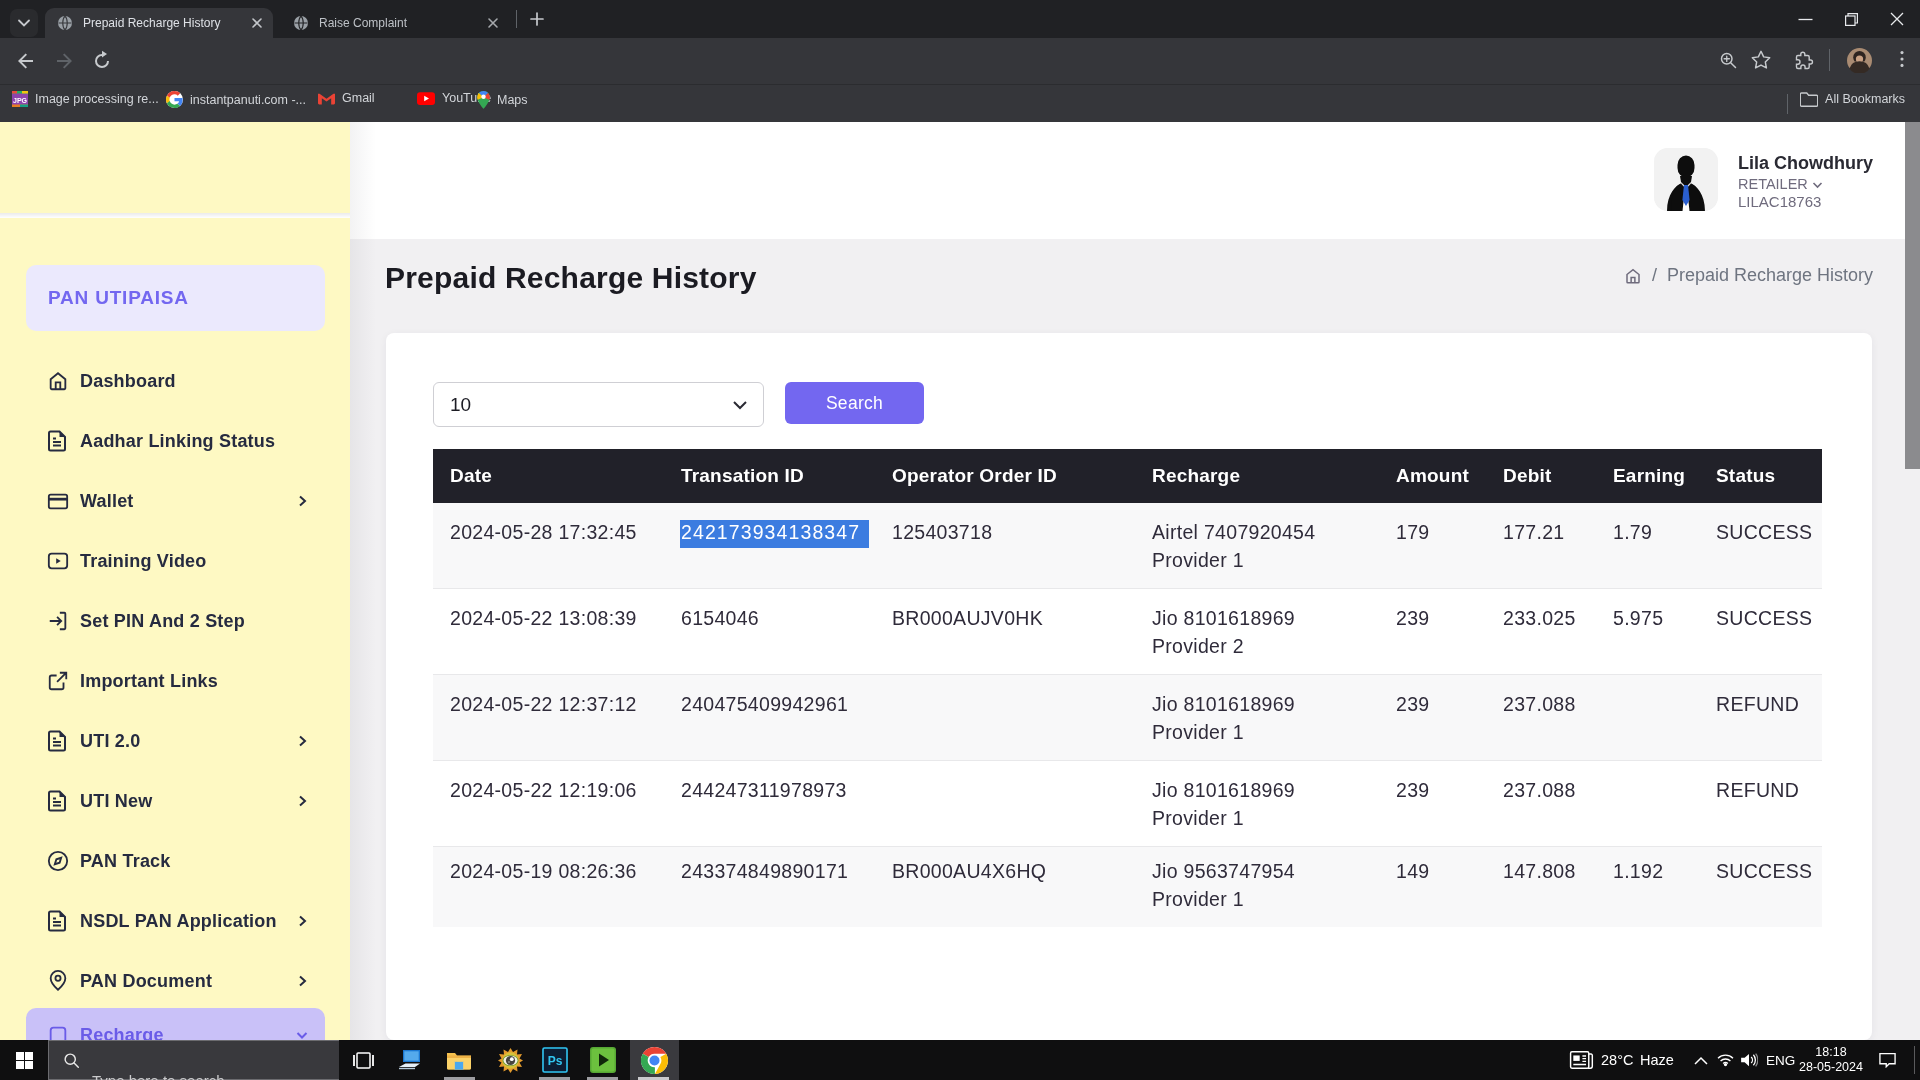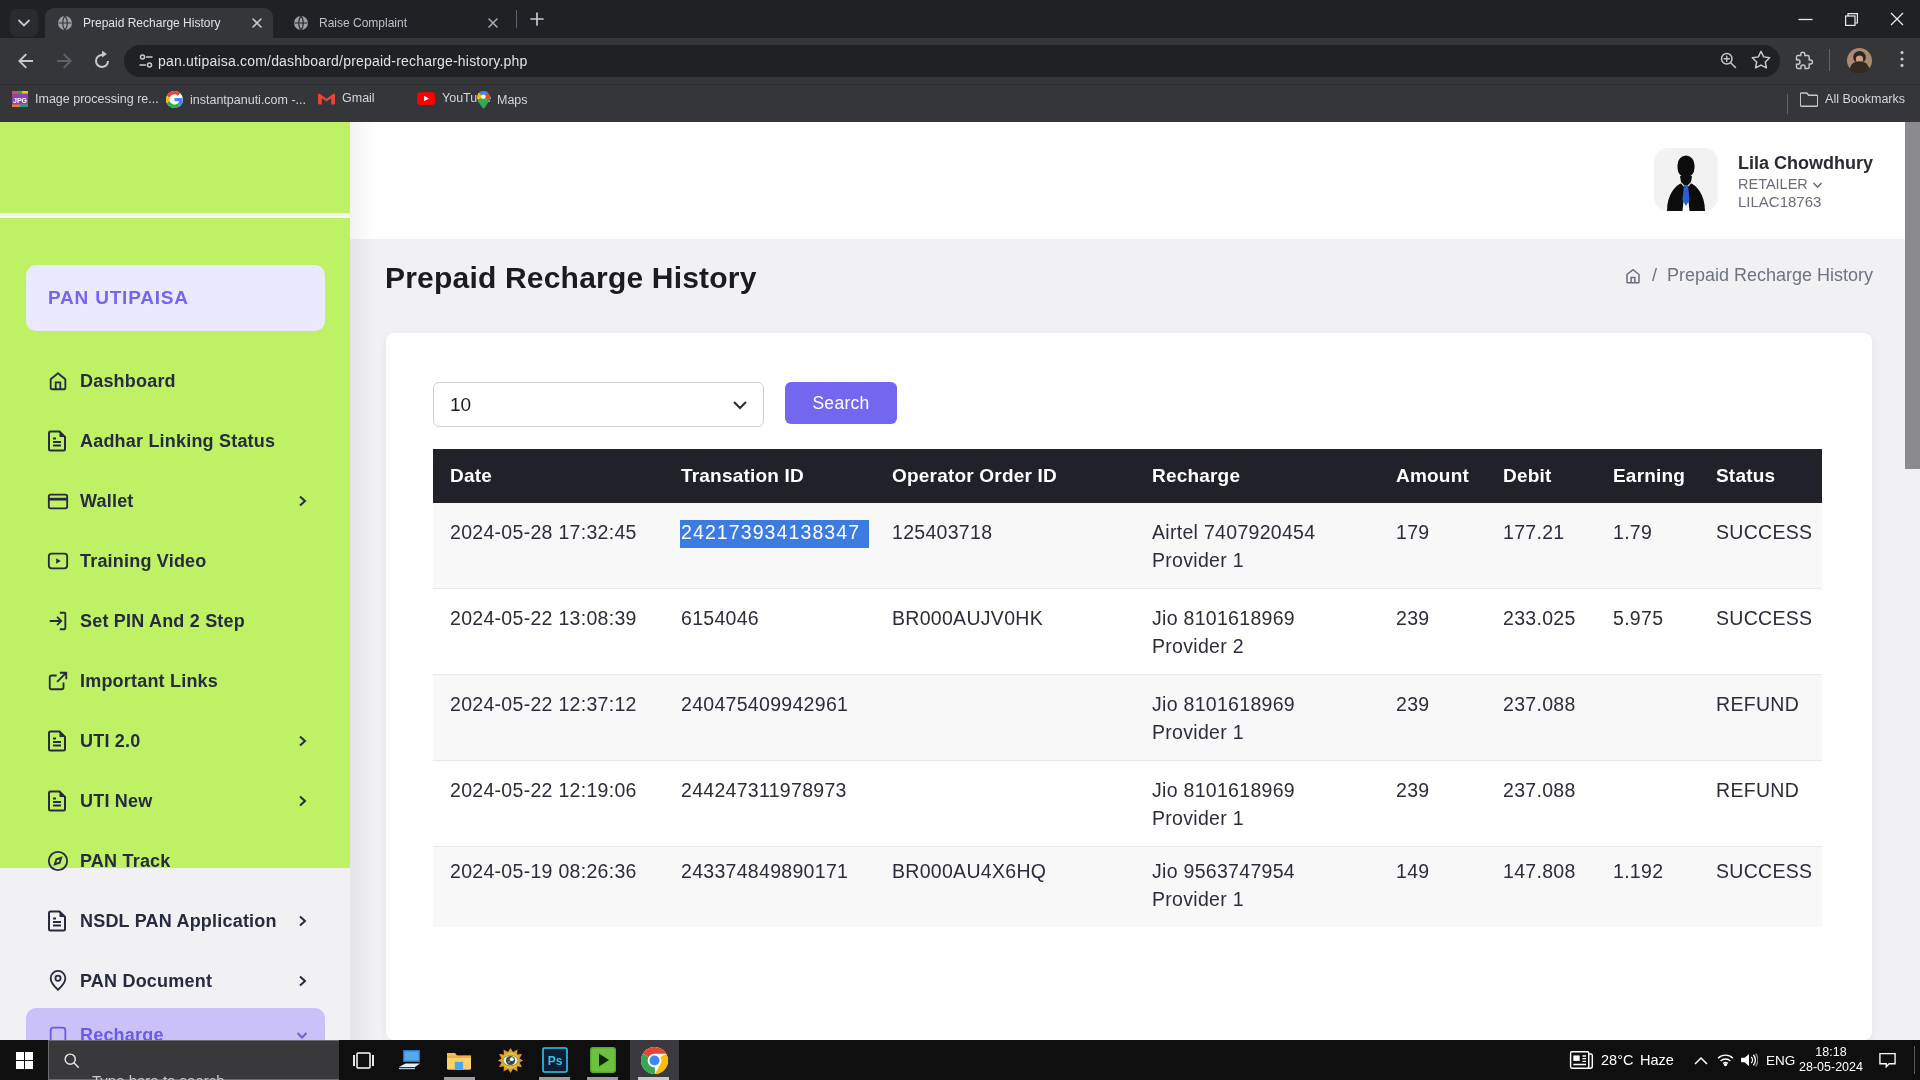--- a/index.html
+++ b/index.html
@@ -15,38 +15,38 @@
 .tabtitle { font-size:12px; color:#dee1e6; white-space:nowrap; }
 .tab.inactive .tabtitle { color:#bdc1c6; }
 .tsearch { position:absolute; left:10px; top:9px; width:28px; height:28px; border-radius:7px; display:flex; align-items:center; justify-content:center; }
 .urlpill { position:absolute; left:124px; top:7px; width:1656px; height:32px; background:#202124; border-radius:16px; display:flex; align-items:center; }
 .urltext { color:#dfe1e5; font-size:14px; margin-left:34px; letter-spacing:0.2px; }
 .winbtn { position:absolute; top:0; width:46px; height:38px; display:flex; align-items:center; justify-content:center; }
 .bkitem { display:flex; align-items:center; gap:7px; color:#d2d5d9; font-size:12.5px; }
 
 
 #page { position:absolute; left:0; top:122px; width:1905px; height:918px; background:#f1f0f2; overflow:hidden; }
-#sidebar { position:absolute; left:0; top:0; width:350px; height:746px; background:#bef264; }
+#sidebar { position:absolute; left:0; top:0; width:350px; height:918px; background:#fef9c3; }
 #mainheader { position:absolute; left:350px; top:0; width:1555px; height:117px; background:#fff; }
 .panpill { position:absolute; left:26px; top:143px; width:299px; height:66px; background:#ebe9fd; border-radius:10px; display:flex; align-items:center; }
 .panpill span { color:#7367f0; font-size:19px; font-weight:bold; letter-spacing:0.8px; margin-left:22px; }
 .mitem { position:absolute; left:26px; width:299px; height:44px; display:flex; align-items:center; }
 .mitem .ic { width:22px; margin-left:21px; display:flex; }
 .mitem .lbl { margin-left:11px; font-size:18px; font-weight:bold; color:#262b40; letter-spacing:0.2px; }
 .mitem .chev { position:absolute; right:16px; display:flex; }
 .mitem.activem { background:#c9c1f8; border-radius:10px; }
 .mitem.activem .lbl { color:#6a5ce8; }
 
 #heading { position:absolute; left:385px; top:139px; font-size:30px; font-weight:bold; color:#1b1b22; letter-spacing:0.2px; }
 #crumb { position:absolute; right:32px; top:143px; display:flex; align-items:center; color:#6e7480; font-size:18px; }
 
 #card { position:absolute; left:386px; top:211px; width:1486px; height:707px; background:#fff; border-radius:8px; box-shadow:0 2px 8px rgba(40,40,60,0.06); }
 #selbox { position:absolute; left:47px; top:49px; width:331px; height:45px; border:1px solid #cfcfd4; border-radius:6px; background:#fff;padding-left:28px; }
 #selbox .v { position:absolute; left:16px; top:11px; font-size:19px; color:#1c1c24; }
-#searchbtn { position:absolute; left:399px; top:49px; width:112px; height:42px; background:#7367f0; border-radius:6px; color:#fff; font-size:17.5px; display:flex; align-items:center; justify-content:center; letter-spacing:0.3px; }
+#searchbtn { position:absolute; left:399px; top:49px; width:139px; height:42px; background:#7367f0; border-radius:6px; color:#fff; font-size:17.5px; display:flex; align-items:center; justify-content:center; letter-spacing:0.3px; }
 
 table { border-collapse:collapse; position:absolute; left:47px; top:116px; width:1389px; table-layout:fixed; }
 thead th { background:#212129; color:#fff; font-size:19px; font-weight:bold; text-align:left; height:54px; padding:0 0 0 17px; letter-spacing:0.2px; }
 tbody td { font-size:19.5px; color:#2f2b3a; padding:15px 0 14px 17px; vertical-align:top; border-top:1px solid #e8e8ea; line-height:28px; letter-spacing:0.3px; }
 tbody tr:nth-child(odd) { background:#f8f8f9; }
 tbody tr:first-child td { border-top:none; }
 tbody tr:last-child td { padding-top:10px; }
 .c1{width:231px}.c2{width:211px}.c3{width:260px}.c4{width:244px}.c5{width:107px}.c6{width:110px}.c7{width:103px}.c8{width:123px}
 .sel { background:#3c7ce0; color:#fff; letter-spacing:1.1px; padding:1px 9px 5px 1px; margin:-1px -2px -5px -1px; }
 
@@ -119,29 +119,20 @@
   <svg class="abs" style="left:14px;top:11px;" width="24" height="24" viewBox="0 0 24 24">
       <path d="M19 11 H7.8 L13 5.8 L11.6 4.4 L4 12 L11.6 19.6 L13 18.2 L7.8 13 H19 Z" fill="#c7cacd"></path>
     </svg>
   <svg class="abs" style="left:52px;top:11px;" width="24" height="24" viewBox="0 0 24 24">
       <path d="M5 11 H16.2 L11 5.8 L12.4 4.4 L20 12 L12.4 19.6 L11 18.2 L16.2 13 H5 Z" fill="#5f6368"></path>
     </svg>
   <svg class="abs" style="left:90px;top:11px;" width="24" height="24" viewBox="0 0 24 24">
       <path d="M12 5 a7 7 0 1 0 7 7 h-2 a5 5 0 1 1 -5 -5 Z" fill="#c7cacd"></path>
       <path d="M12 1.8 L17 5 L12 8.4 Z" fill="#c7cacd"></path>
     </svg>
-  <div class="urlpill">
-    <svg class="abs" style="left:13px;top:7px;" width="18" height="18" viewBox="0 0 18 18">
-        <circle cx="5.5" cy="5" r="2" fill="none" stroke="#c7cacd" stroke-width="1.5"></circle>
-        <path d="M9.5 5 H15" stroke="#c7cacd" stroke-width="1.5" stroke-linecap="round"></path>
-        <circle cx="12.5" cy="13" r="2" fill="none" stroke="#c7cacd" stroke-width="1.5"></circle>
-        <path d="M3 13 H8.5" stroke="#c7cacd" stroke-width="1.5" stroke-linecap="round"></path>
-      </svg>
-    <span class="urltext">pan.utipaisa.com/dashboard/prepaid-recharge-history.php</span>
-  </div>
   <svg class="abs" style="left:1718px;top:12px;" width="21" height="21" viewBox="0 0 24 24">
       <circle cx="10" cy="10" r="6" fill="none" stroke="#c7cacd" stroke-width="1.7"></circle>
       <path d="M14.5 14.5 L20 20" stroke="#c7cacd" stroke-width="1.7" stroke-linecap="round"></path>
       <path d="M10 7 V13 M7 10 H13" stroke="#c7cacd" stroke-width="1.5" stroke-linecap="round"></path>
     </svg>
   <svg class="abs" style="left:1750px;top:11px;" width="22" height="22" viewBox="0 0 24 24">
       <path d="M12 2.5 L14.9 8.6 L21.5 9.5 L16.7 14.1 L17.9 20.7 L12 17.5 L6.1 20.7 L7.3 14.1 L2.5 9.5 L9.1 8.6 Z" fill="none" stroke="#c7cacd" stroke-width="1.6" stroke-linejoin="round"></path>
     </svg>
   <svg class="abs" style="left:1793px;top:12px;" width="21" height="21" viewBox="0 0 24 24">
       <path d="M20 11.5 h-1.5 V8 a1.7 1.7 0 0 0 -1.7 -1.7 H13.5 V4.8 a2.3 2.3 0 0 0 -4.6 0 V6.3 H5.6 A1.7 1.7 0 0 0 4 8 v3.2 h1.5 a2.5 2.5 0 0 1 0 5 H4 V19.5 a1.7 1.7 0 0 0 1.7 1.7 h3.3 v-1.6 a2.4 2.4 0 0 1 4.8 0 v1.6 h3 a1.7 1.7 0 0 0 1.7 -1.7 V16 H20 a2.25 2.25 0 0 0 0 -4.5 Z" fill="none" stroke="#c7cacd" stroke-width="1.6"></path>

